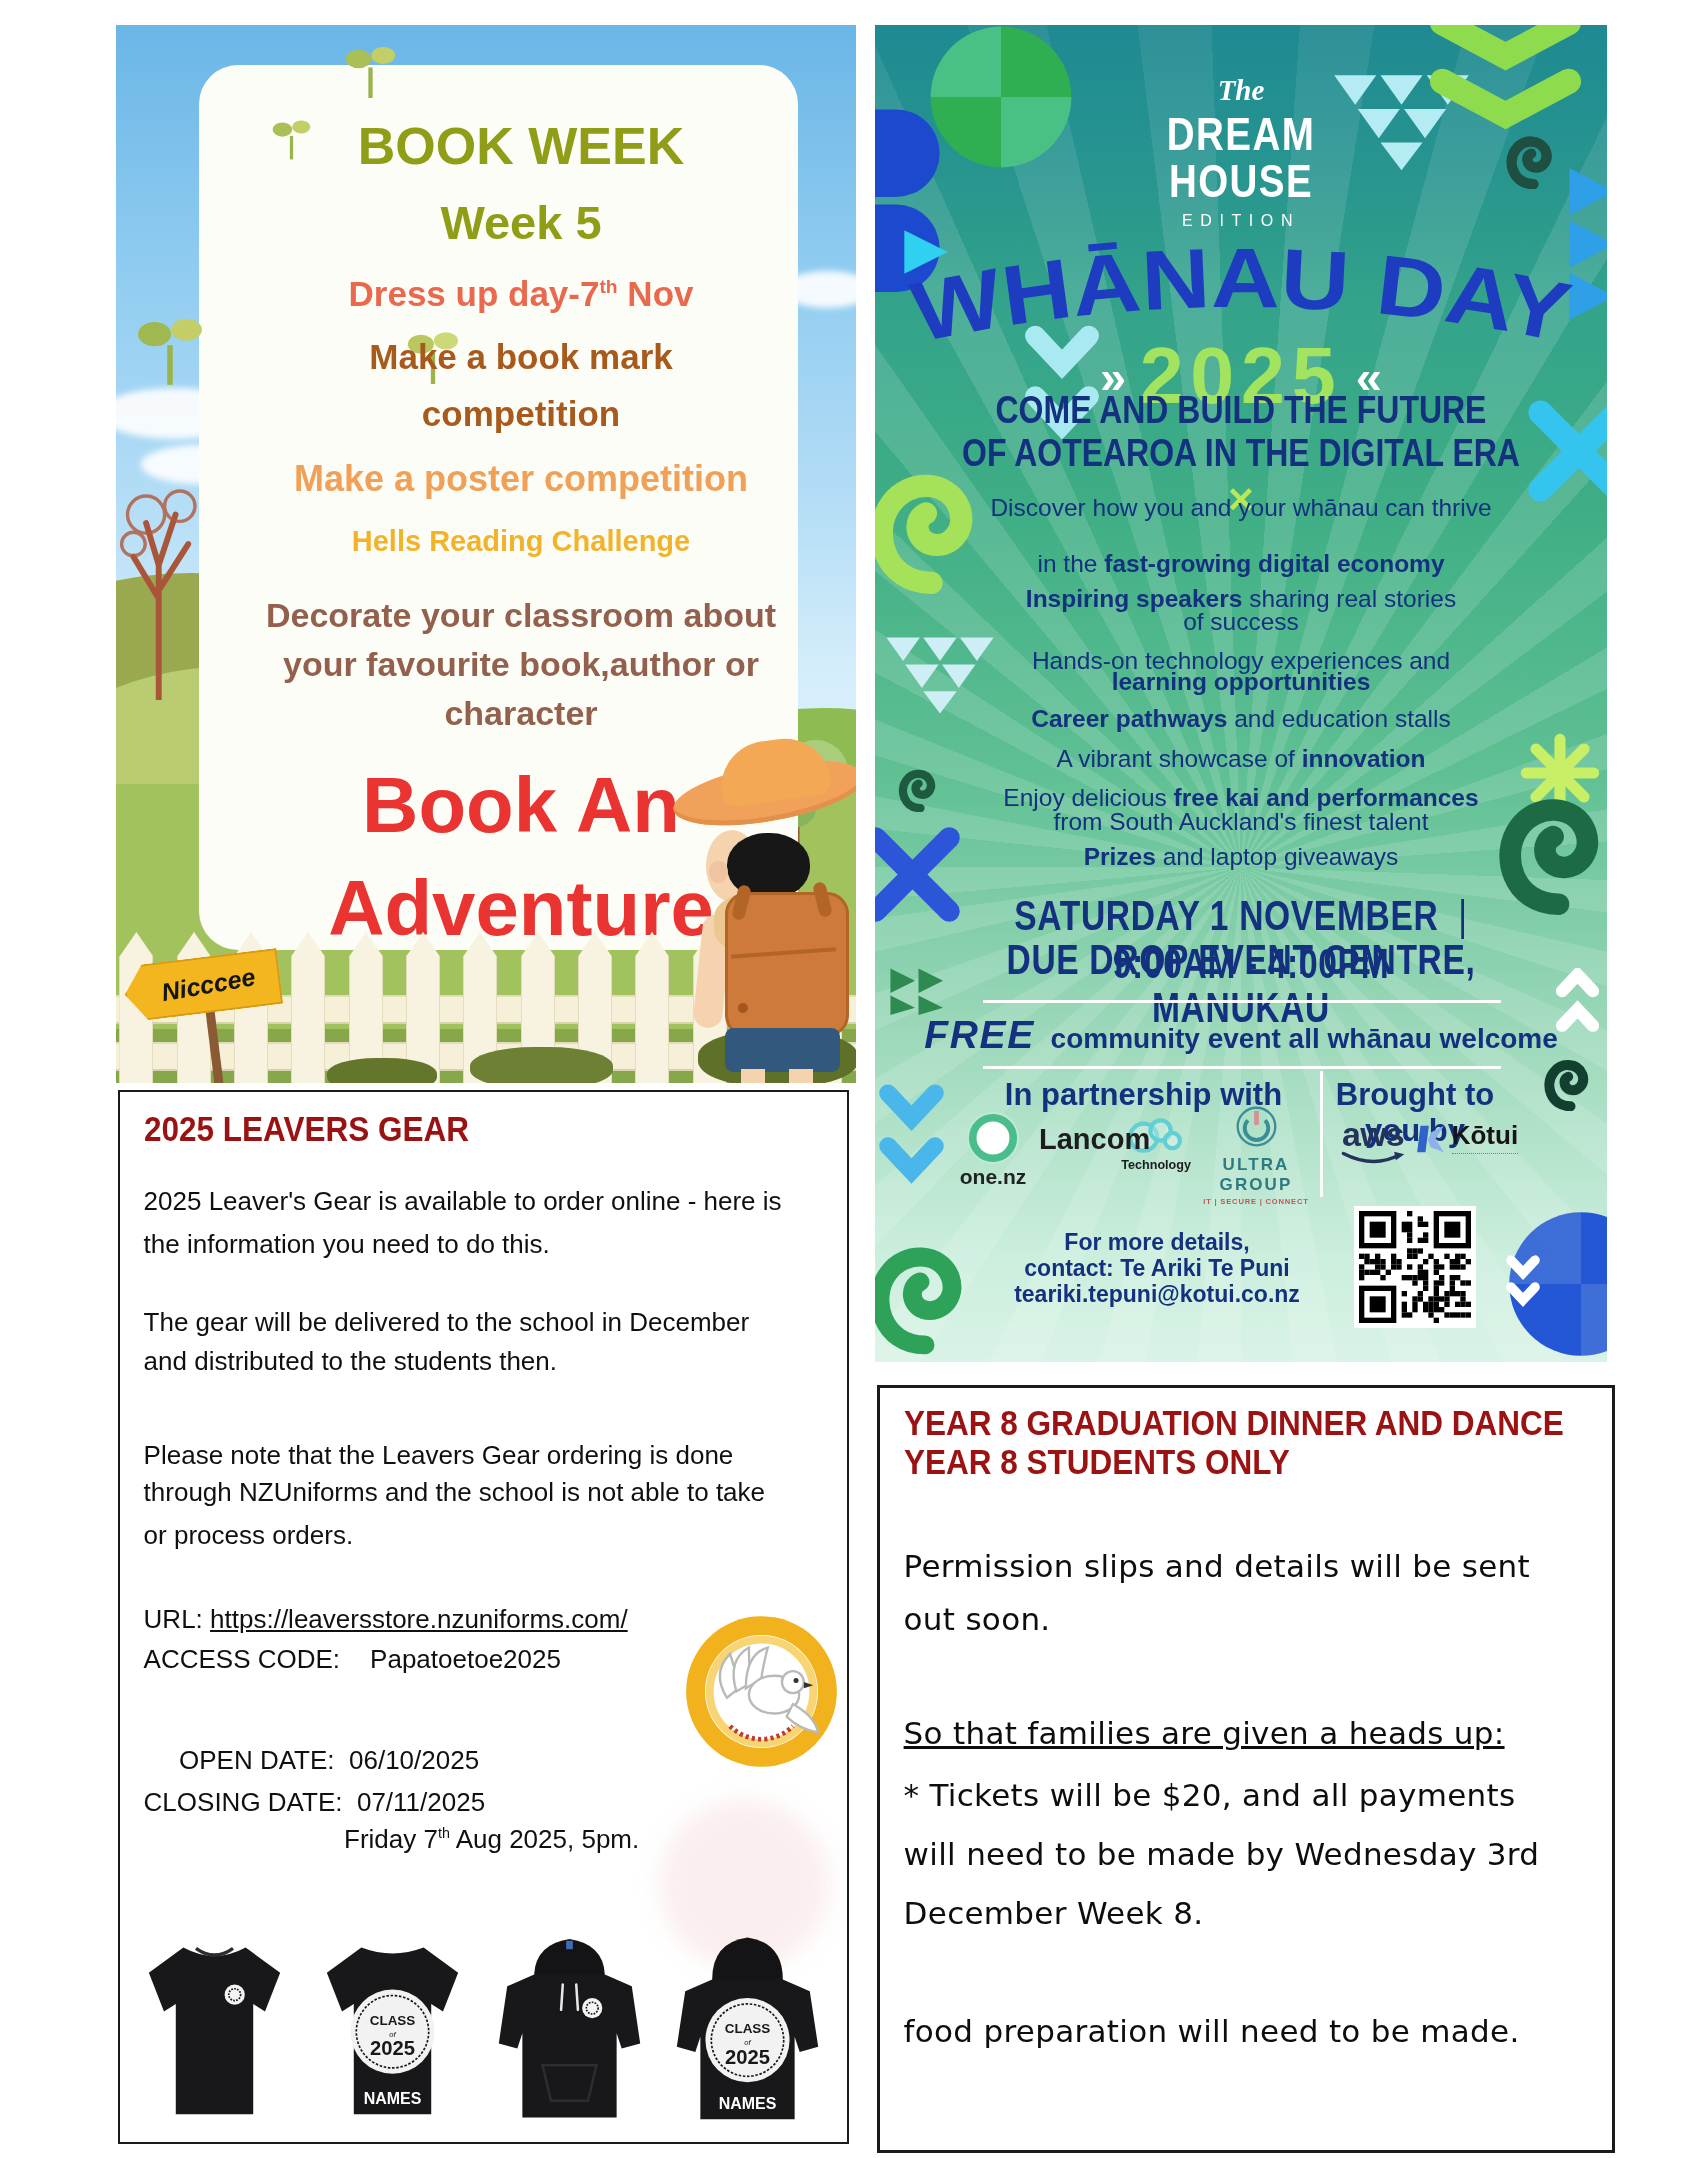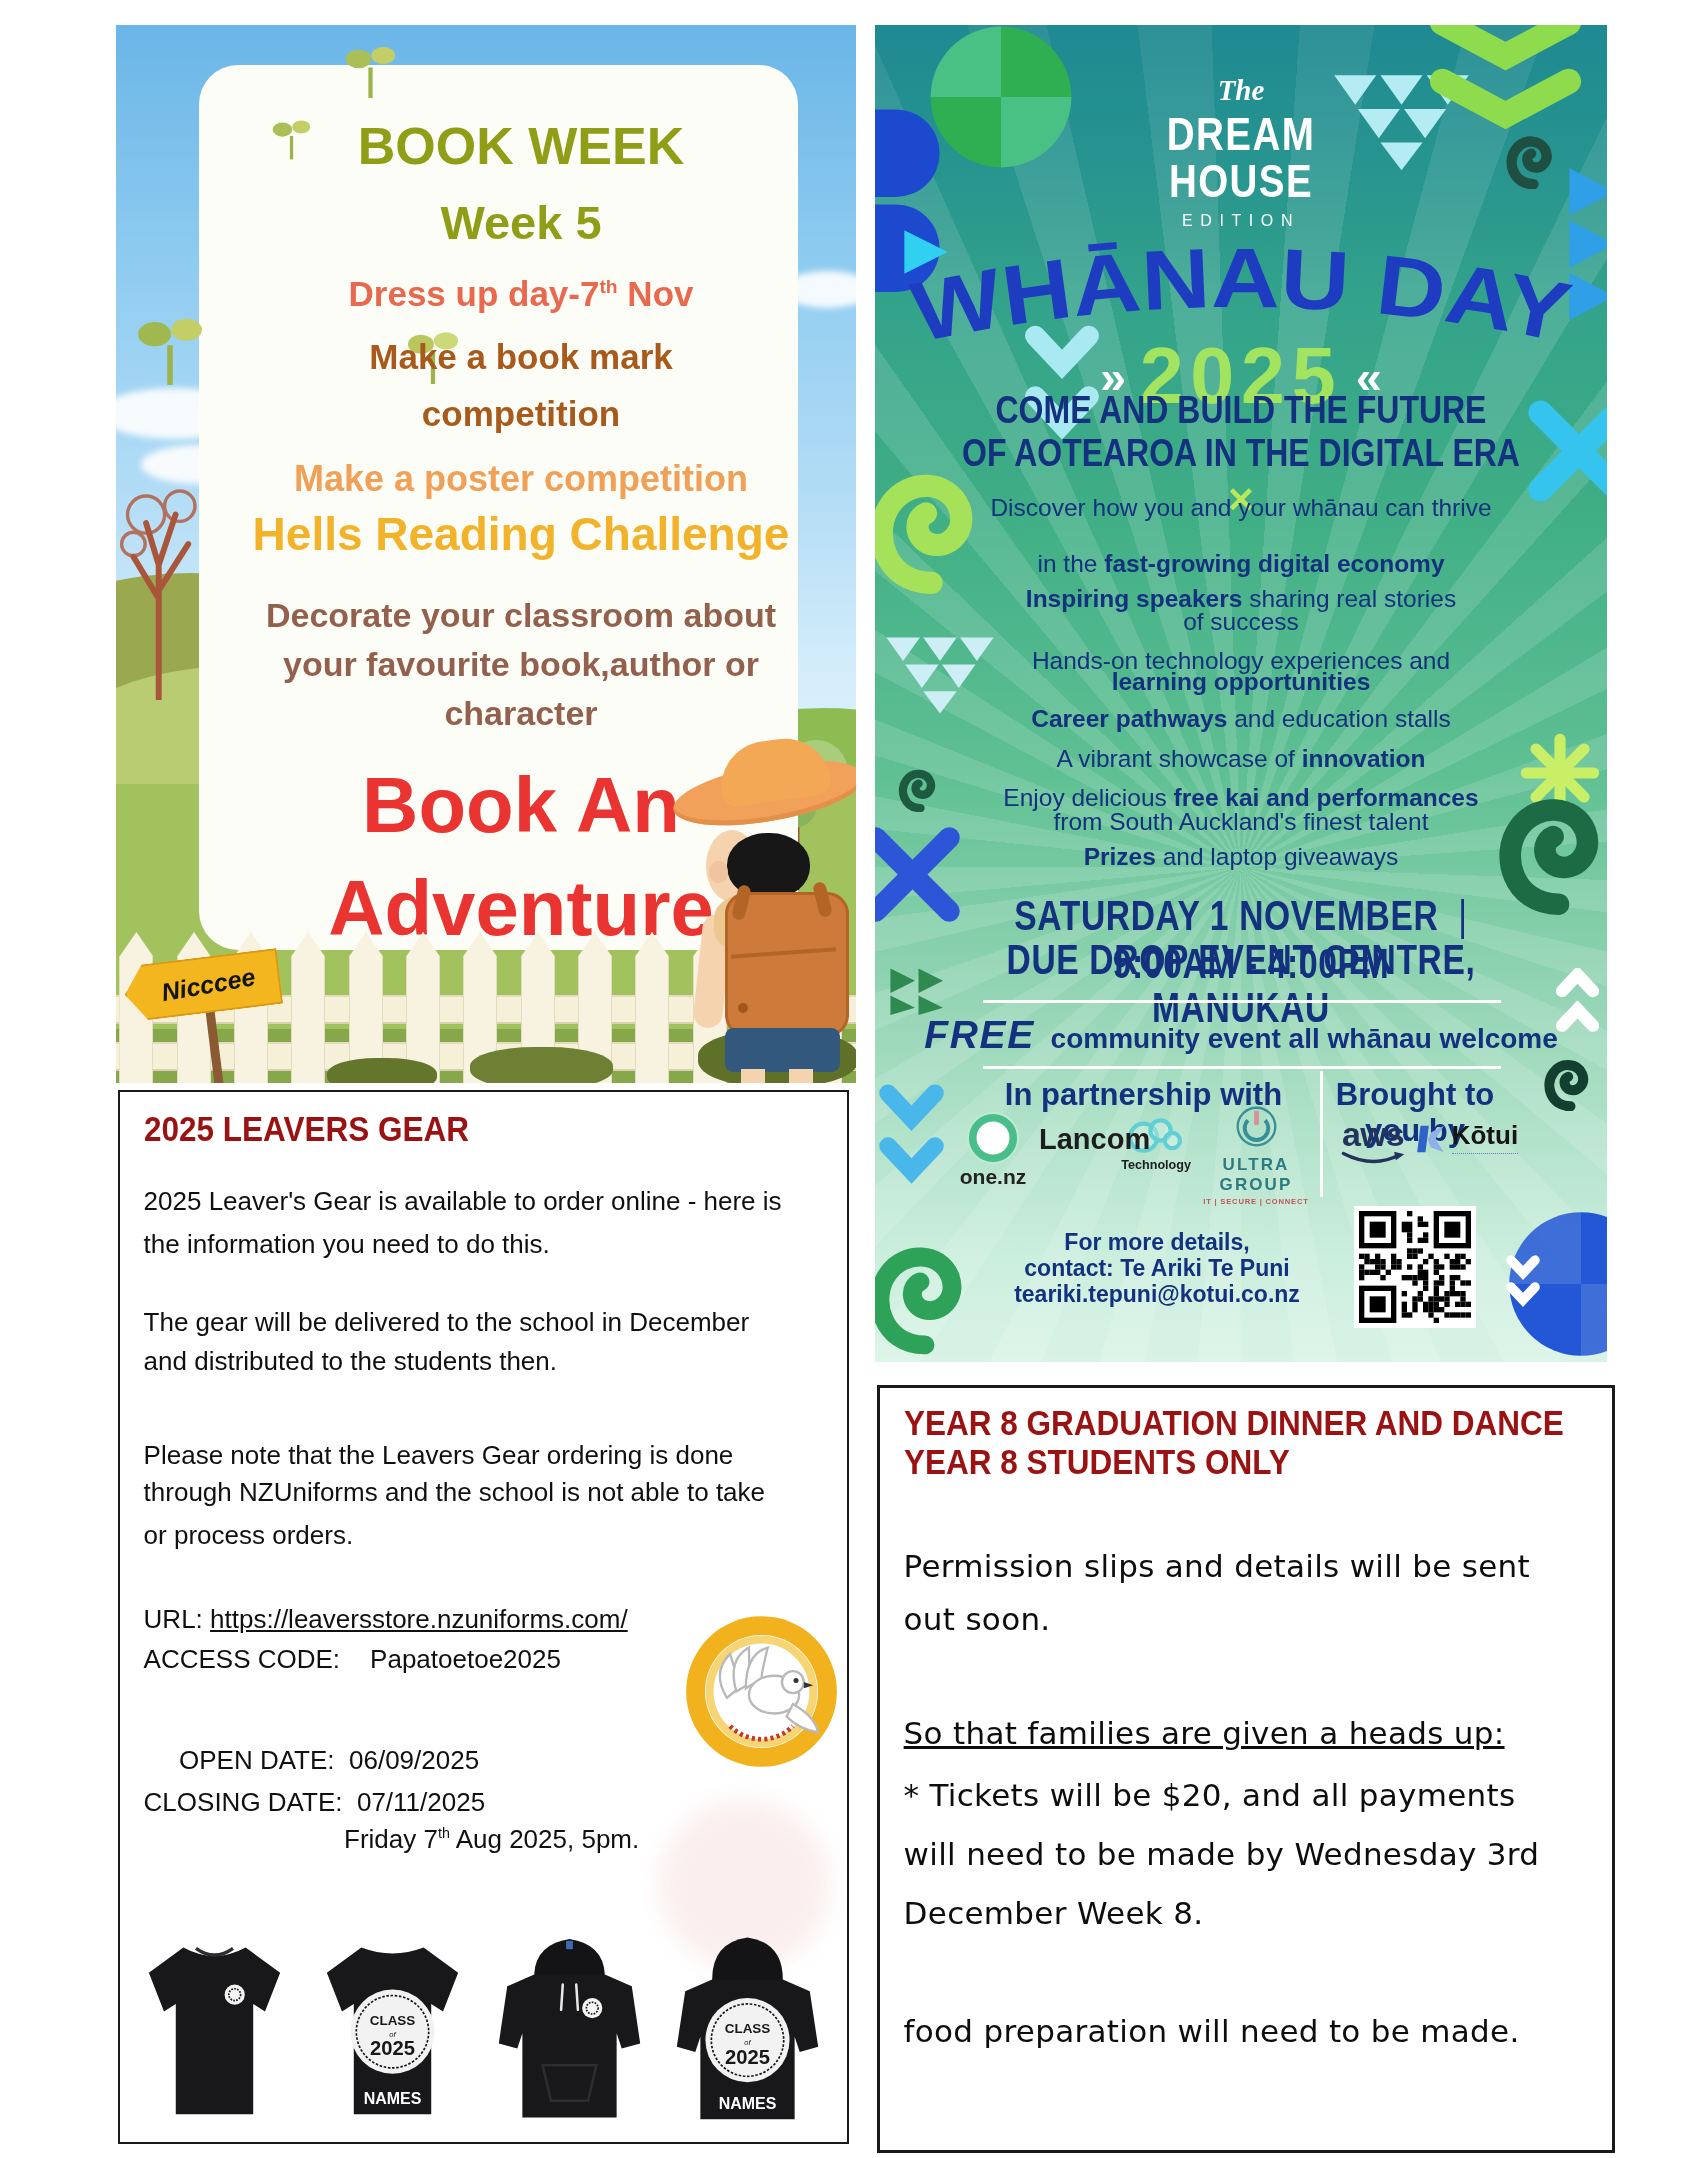--- a/index.html
+++ b/index.html
@@ -104,21 +104,21 @@
       <ellipse cx="16" cy="20" rx="15" ry="11" fill="#b9c75e"></ellipse>
       <ellipse cx="45" cy="16" rx="14" ry="10" fill="#cdd878"></ellipse>
   </svg>
 
   <div class="bw-t abs ctr" style="top:94px;font-size:52px;color:#8f9e16;">BOOK WEEK</div>
   <div class="bw-t abs ctr" style="top:173px;font-size:47px;color:#8f9e16;">Week 5</div>
   <div class="bw-t abs ctr" style="top:251px;font-size:35px;color:#e8694d;"><span>Dress up day-7</span><span class="sup">th</span><span> Nov</span></div>
   <div class="bw-t abs ctr" style="top:314px;font-size:35px;color:#a8591c;">Make a book mark</div>
   <div class="bw-t abs ctr" style="top:371px;font-size:35px;color:#a8591c;">competition</div>
   <div class="bw-t abs ctr" style="top:435px;font-size:36px;color:#f0a057;">Make a poster competition</div>
-  <div class="bw-t abs ctr" style="top:485px;font-size:46px;color:#f2b32a;">Hells Reading Challenge</div>
+  <div class="bw-t abs ctr" style="top:501px;font-size:29px;color:#f2b32a;">Hells Reading Challenge</div>
   <div class="bw-t abs ctr" style="top:573px;font-size:34px;color:#92604d;">Decorate your classroom about</div>
   <div class="bw-t abs ctr" style="top:622px;font-size:34px;color:#92604d;">your favourite book,author or</div>
   <div class="bw-t abs ctr" style="top:671px;font-size:34px;color:#92604d;">character</div>
   <div class="bw-t abs ctr" style="top:740px;font-size:78px;color:#ea3431;">Book An</div>
   <div class="bw-t abs ctr" style="top:843px;font-size:78px;color:#ea3431;">Adventure</div>
 
   <div id="fence" class="abs">
     <div class="rail" style="top:63px;"></div>
     <div class="rail" style="top:110px;"></div>
     <div id="pickets" class="abs" style="left:0;top:0;width:740px;height:152px;">
@@ -540,21 +540,21 @@
   <div class="abs dkred" style="left:23.6px;top:17px;font-size:35px;">2025 LEAVERS GEAR</div>
   <div class="body-line" style="left:23.6px;top:94px;">2025 Leaver's Gear is available to order online - here is</div>
   <div class="body-line" style="left:23.6px;top:137px;">the information you need to do this.</div>
   <div class="body-line" style="left:23.6px;top:215px;">The gear will be delivered to the school in December</div>
   <div class="body-line" style="left:23.6px;top:254px;">and distributed to the students then.</div>
   <div class="body-line" style="left:23.6px;top:348px;">Please note that the Leavers Gear ordering is done</div>
   <div class="body-line" style="left:23.6px;top:385px;">through NZUniforms and the school is not able to take</div>
   <div class="body-line" style="left:23.6px;top:428px;">or process orders.</div>
   <div class="body-line" style="left:23.6px;top:512px;"><span>URL: </span><a class="doc-link" href="#">https://leaversstore.nzuniforms.com/</a></div>
   <div class="body-line" style="left:23.6px;top:552px;"><span>ACCESS CODE:</span><span style="margin-left:30px;">Papatoetoe2025</span></div>
-  <div class="body-line" style="left:59px;top:653px;">OPEN DATE:  06/09/2025</div>
+  <div class="body-line" style="left:59px;top:653px;">OPEN DATE:  06/10/2025</div>
   <div class="body-line" style="left:23.6px;top:695px;">CLOSING DATE:  07/11/2025</div>
   <div class="body-line" style="left:224px;top:732px;"><span>Friday 7</span><span class="sup">th</span><span> Aug 2025, 5pm.</span></div>
 
   <svg class="abs" style="left:563px;top:521px;" width="157" height="157" viewBox="0 0 100 100">
     <circle cx="50" cy="50" r="48" fill="#f2b21d"></circle>
     <circle cx="50" cy="50" r="36" fill="#ffffff"></circle>
     <circle cx="50" cy="50" r="33" fill="none" stroke="#f7d574" stroke-width="5"></circle>
     <g fill="#ffffff" stroke="#b9b9b9" stroke-width="1.5">
       <path d="M28,54 Q18,38 30,26 Q34,40 38,46 Z"></path>
       <path d="M34,50 Q28,30 42,22 Q42,38 44,44 Z"></path>

